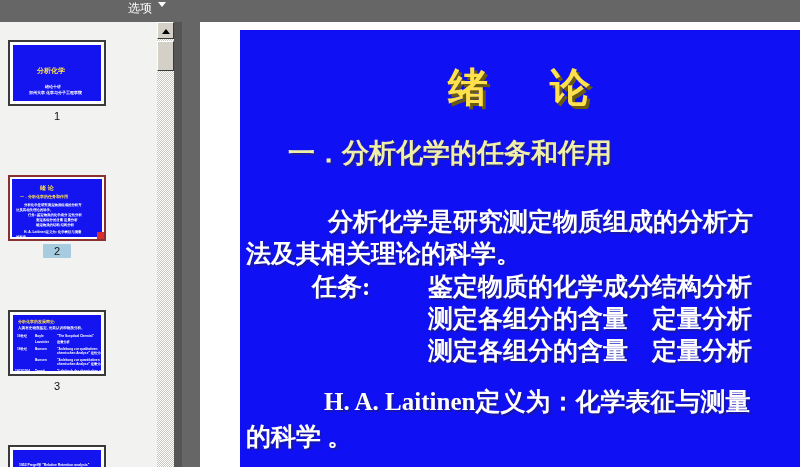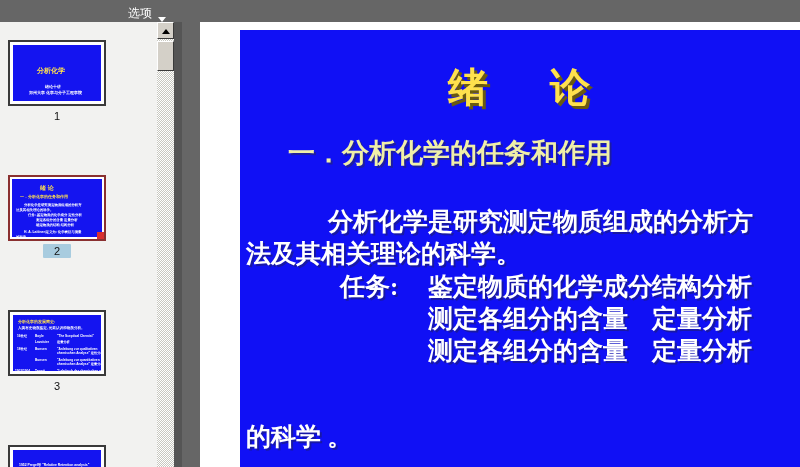--- a/index.html
+++ b/index.html
@@ -22,21 +22,21 @@
     width: 800px; height: 22px;
     background: #666666;
     z-index: 30;
   }
   #options-button {
     position: absolute;
     left: 120px; top: 0px;
     height: 22px;
     padding: 0 8px 0 8px;
     display: flex;
-    align-items: flex-end;
+    align-items: flex-start;
     gap: 6px;
     color: #ffffff;
     font-size: 12px;
     cursor: pointer;
   }
   #options-caret {
     width: 0; height: 0;
     border-left: 4px solid transparent;
     border-right: 4px solid transparent;
     border-top: 5px solid #ffffff;
@@ -236,21 +236,21 @@
   .task-row {
     position: absolute;
     font-size: 25px;
     font-weight: bold;
     color: #ffffff;
     font-family: "Liberation Serif", serif;
     text-shadow: 2px 2px 0 rgba(30,30,110,0.6);
     white-space: nowrap;
     width: 560px;
   }
-  .task-label { position: absolute; left: 100px; }
+  .task-label { position: absolute; left: 72px; }
   .task-item  { position: absolute; left: 188px; }
   .task-kind  { position: absolute; left: 412px; }
   #t-row1 { top: 240px; }
   #t-row2 { top: 272px; }
   #t-row3 { top: 304px; }
 
   #p2-l1 { left: 84px;  top: 355px; }
   #p2-l2 { left: 6px;   top: 390px; }
   .latin {
     font-family: "Liberation Serif", serif;
@@ -357,16 +357,19 @@
     </div>
     <div class="task-row" id="t-row2">
       <span class="task-item">测定各组分的含量</span>
       <span class="task-kind">定量分析</span>
     </div>
     <div class="task-row" id="t-row3">
       <span class="task-item">测定各组分的含量</span>
       <span class="task-kind">定量分析</span>
     </div>
 
+    <div class="body-line" id="p2-l1">
+      <span class="latin">H. A. Laitinen</span><span>定义为：化学表征与测量</span>
+    </div>
     <div class="body-line" id="p2-l2">的科学 。</div>
 
   </div>
 </div>
 
 </body></html>

